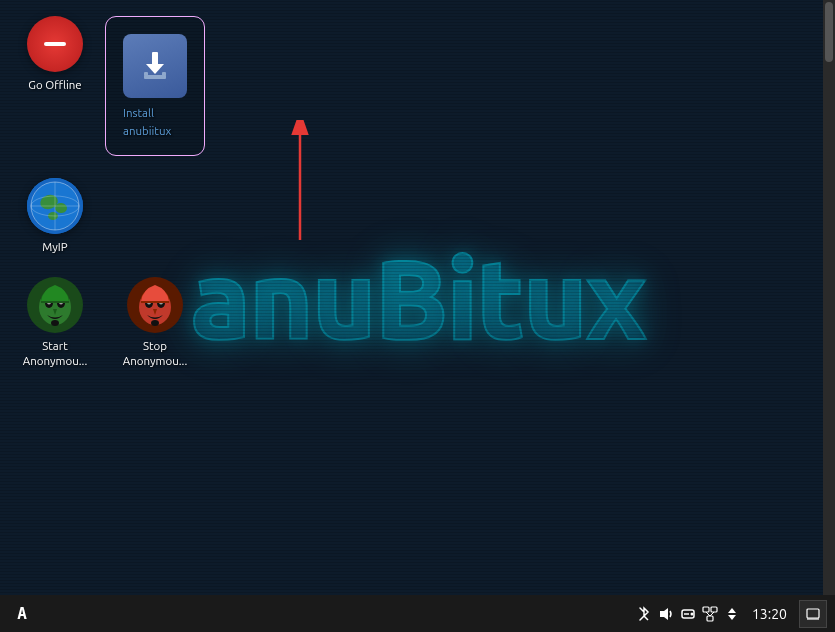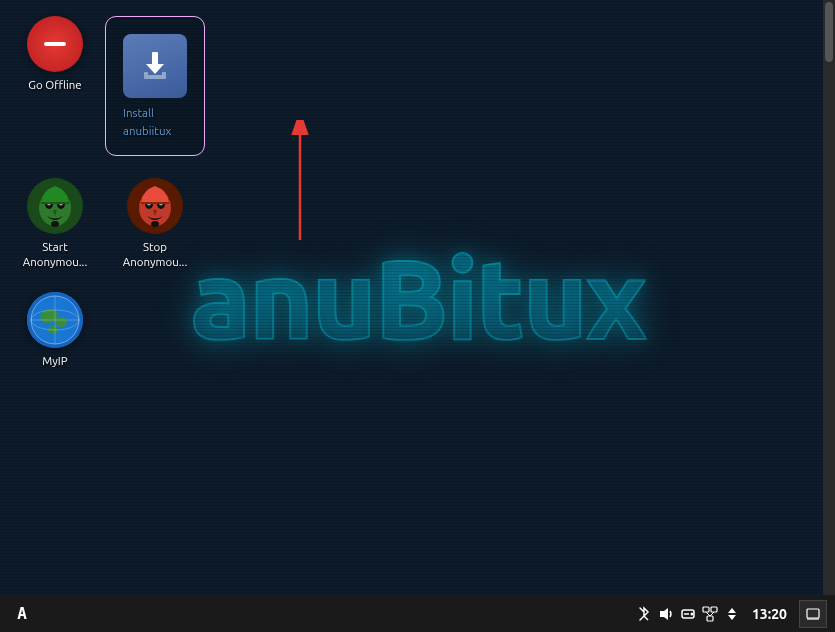--- a/index.html
+++ b/index.html
@@ -188,21 +188,21 @@
       color: #ffffff;
       font-size: 14px;
       cursor: pointer;
       display: flex;
       align-items: center;
     }
 
     .clock {
       color: white;
       font-size: 14px;
-      font-weight: 700;
+      font-weight: 400;
       padding: 0 6px;
     }
 
     .desktop-btn {
       width: 28px;
       height: 28px;
       border: 1px solid #444;
       background: #2a2a2a;
       cursor: pointer;
       display: flex;
@@ -282,82 +282,20 @@
               <rect x="22" y="20" width="4" height="4" fill="#8fa8cc" rx="1"></rect>
             </svg>
           </div>
           <span class="install-icon-label">Install anubiitux</span>
         </div>
       </div>
 
     </div>
 
     <div class="icon-row">
-
-      <div class="desktop-icon">
-        <div class="icon-img">
-
-          <svg width="56" height="56" viewBox="0 0 56 56">
-            <circle cx="28" cy="28" r="28" fill="#1a4a1a"></circle>
-
-            <ellipse cx="28" cy="30" rx="16" ry="18" fill="#2d7a2d"></ellipse>
-
-            <ellipse cx="22" cy="26" rx="4" ry="5" fill="#111"></ellipse>
-            <ellipse cx="34" cy="26" rx="4" ry="5" fill="#111"></ellipse>
-            <ellipse cx="22" cy="25" rx="2" ry="2.5" fill="white" opacity="0.6"></ellipse>
-            <ellipse cx="34" cy="25" rx="2" ry="2.5" fill="white" opacity="0.6"></ellipse>
-
-            <path d="M26 32 L28 38 L30 32 Z" fill="#1a5a1a"></path>
-
-            <path d="M20 38 Q28 43 36 38 Q28 46 20 38 Z" fill="#111"></path>
-
-            <ellipse cx="28" cy="46" rx="4" ry="3" fill="#111"></ellipse>
-
-            <path d="M18 22 Q22 19 26 22" stroke="#111" stroke-width="2" fill="none"></path>
-            <path d="M30 22 Q34 19 38 22" stroke="#111" stroke-width="2" fill="none"></path>
-
-            <path d="M14 26 Q12 14 28 10 Q44 14 42 26" fill="#1a5a1a"></path>
-            <path d="M14 24 Q16 12 28 8 Q40 12 42 24" fill="#228822"></path>
-          </svg>
-        </div>
-        <span class="icon-label">Start Anonymou...</span>
-      </div>
-
-      <div class="desktop-icon">
-        <div class="icon-img">
-
-          <svg width="56" height="56" viewBox="0 0 56 56">
-            <circle cx="28" cy="28" r="28" fill="#5a1a00"></circle>
-
-            <ellipse cx="28" cy="30" rx="16" ry="18" fill="#c0392b"></ellipse>
-
-            <ellipse cx="22" cy="26" rx="4" ry="5" fill="#111"></ellipse>
-            <ellipse cx="34" cy="26" rx="4" ry="5" fill="#111"></ellipse>
-            <ellipse cx="22" cy="25" rx="2" ry="2.5" fill="white" opacity="0.6"></ellipse>
-            <ellipse cx="34" cy="25" rx="2" ry="2.5" fill="white" opacity="0.6"></ellipse>
-
-            <path d="M26 32 L28 38 L30 32 Z" fill="#8b2500"></path>
-
-            <path d="M20 38 Q28 43 36 38 Q28 46 20 38 Z" fill="#111"></path>
-
-            <ellipse cx="28" cy="46" rx="4" ry="3" fill="#111"></ellipse>
-
-            <path d="M18 22 Q22 19 26 22" stroke="#111" stroke-width="2" fill="none"></path>
-            <path d="M30 22 Q34 19 38 22" stroke="#111" stroke-width="2" fill="none"></path>
-
-            <path d="M14 26 Q12 14 28 10 Q44 14 42 26" fill="#8b2500"></path>
-            <path d="M14 24 Q16 12 28 8 Q40 12 42 24" fill="#e74c3c"></path>
-          </svg>
-        </div>
-        <span class="icon-label">Stop Anonymou...</span>
-      </div>
-
-    </div>
-
-    <div class="icon-row">
       <div class="desktop-icon">
         <div class="icon-img icon-globe">
 
           <svg width="56" height="56" viewBox="0 0 56 56">
             <circle cx="28" cy="28" r="28" fill="#1565C0"></circle>
             <circle cx="28" cy="28" r="24" fill="#1976D2"></circle>
 
             <ellipse cx="22" cy="24" rx="9" ry="7" fill="#388E3C" transform="rotate(-20 22 24)"></ellipse>
             <ellipse cx="34" cy="30" rx="6" ry="5" fill="#388E3C" transform="rotate(10 34 30)"></ellipse>
             <ellipse cx="26" cy="38" rx="5" ry="4" fill="#388E3C"></ellipse>
@@ -365,20 +303,82 @@
             <ellipse cx="28" cy="28" rx="24" ry="10" fill="none" stroke="rgba(255,255,255,0.3)" stroke-width="0.8"></ellipse>
             <line x1="4" y1="28" x2="52" y2="28" stroke="rgba(255,255,255,0.3)" stroke-width="0.8"></line>
             <line x1="28" y1="4" x2="28" y2="52" stroke="rgba(255,255,255,0.3)" stroke-width="0.8"></line>
             <circle cx="28" cy="28" r="24" fill="none" stroke="rgba(255,255,255,0.4)" stroke-width="1"></circle>
           </svg>
         </div>
         <span class="icon-label">MyIP</span>
       </div>
     </div>
 
+    <div class="icon-row">
+
+      <div class="desktop-icon">
+        <div class="icon-img">
+
+          <svg width="56" height="56" viewBox="0 0 56 56">
+            <circle cx="28" cy="28" r="28" fill="#1a4a1a"></circle>
+
+            <ellipse cx="28" cy="30" rx="16" ry="18" fill="#2d7a2d"></ellipse>
+
+            <ellipse cx="22" cy="26" rx="4" ry="5" fill="#111"></ellipse>
+            <ellipse cx="34" cy="26" rx="4" ry="5" fill="#111"></ellipse>
+            <ellipse cx="22" cy="25" rx="2" ry="2.5" fill="white" opacity="0.6"></ellipse>
+            <ellipse cx="34" cy="25" rx="2" ry="2.5" fill="white" opacity="0.6"></ellipse>
+
+            <path d="M26 32 L28 38 L30 32 Z" fill="#1a5a1a"></path>
+
+            <path d="M20 38 Q28 43 36 38 Q28 46 20 38 Z" fill="#111"></path>
+
+            <ellipse cx="28" cy="46" rx="4" ry="3" fill="#111"></ellipse>
+
+            <path d="M18 22 Q22 19 26 22" stroke="#111" stroke-width="2" fill="none"></path>
+            <path d="M30 22 Q34 19 38 22" stroke="#111" stroke-width="2" fill="none"></path>
+
+            <path d="M14 26 Q12 14 28 10 Q44 14 42 26" fill="#1a5a1a"></path>
+            <path d="M14 24 Q16 12 28 8 Q40 12 42 24" fill="#228822"></path>
+          </svg>
+        </div>
+        <span class="icon-label">Start Anonymou...</span>
+      </div>
+
+      <div class="desktop-icon">
+        <div class="icon-img">
+
+          <svg width="56" height="56" viewBox="0 0 56 56">
+            <circle cx="28" cy="28" r="28" fill="#5a1a00"></circle>
+
+            <ellipse cx="28" cy="30" rx="16" ry="18" fill="#c0392b"></ellipse>
+
+            <ellipse cx="22" cy="26" rx="4" ry="5" fill="#111"></ellipse>
+            <ellipse cx="34" cy="26" rx="4" ry="5" fill="#111"></ellipse>
+            <ellipse cx="22" cy="25" rx="2" ry="2.5" fill="white" opacity="0.6"></ellipse>
+            <ellipse cx="34" cy="25" rx="2" ry="2.5" fill="white" opacity="0.6"></ellipse>
+
+            <path d="M26 32 L28 38 L30 32 Z" fill="#8b2500"></path>
+
+            <path d="M20 38 Q28 43 36 38 Q28 46 20 38 Z" fill="#111"></path>
+
+            <ellipse cx="28" cy="46" rx="4" ry="3" fill="#111"></ellipse>
+
+            <path d="M18 22 Q22 19 26 22" stroke="#111" stroke-width="2" fill="none"></path>
+            <path d="M30 22 Q34 19 38 22" stroke="#111" stroke-width="2" fill="none"></path>
+
+            <path d="M14 26 Q12 14 28 10 Q44 14 42 26" fill="#8b2500"></path>
+            <path d="M14 24 Q16 12 28 8 Q40 12 42 24" fill="#e74c3c"></path>
+          </svg>
+        </div>
+        <span class="icon-label">Stop Anonymou...</span>
+      </div>
+
+    </div>
+
 
   </div>
 
   <svg class="arrow-svg" width="60" height="130" viewBox="0 0 60 130">
 
     <defs>
       <marker id="arrowhead" markerWidth="10" markerHeight="7" refX="0" refY="3.5" orient="auto">
         <polygon points="0 0, 10 3.5, 0 7" fill="#e53935"></polygon>
       </marker>
     </defs>

